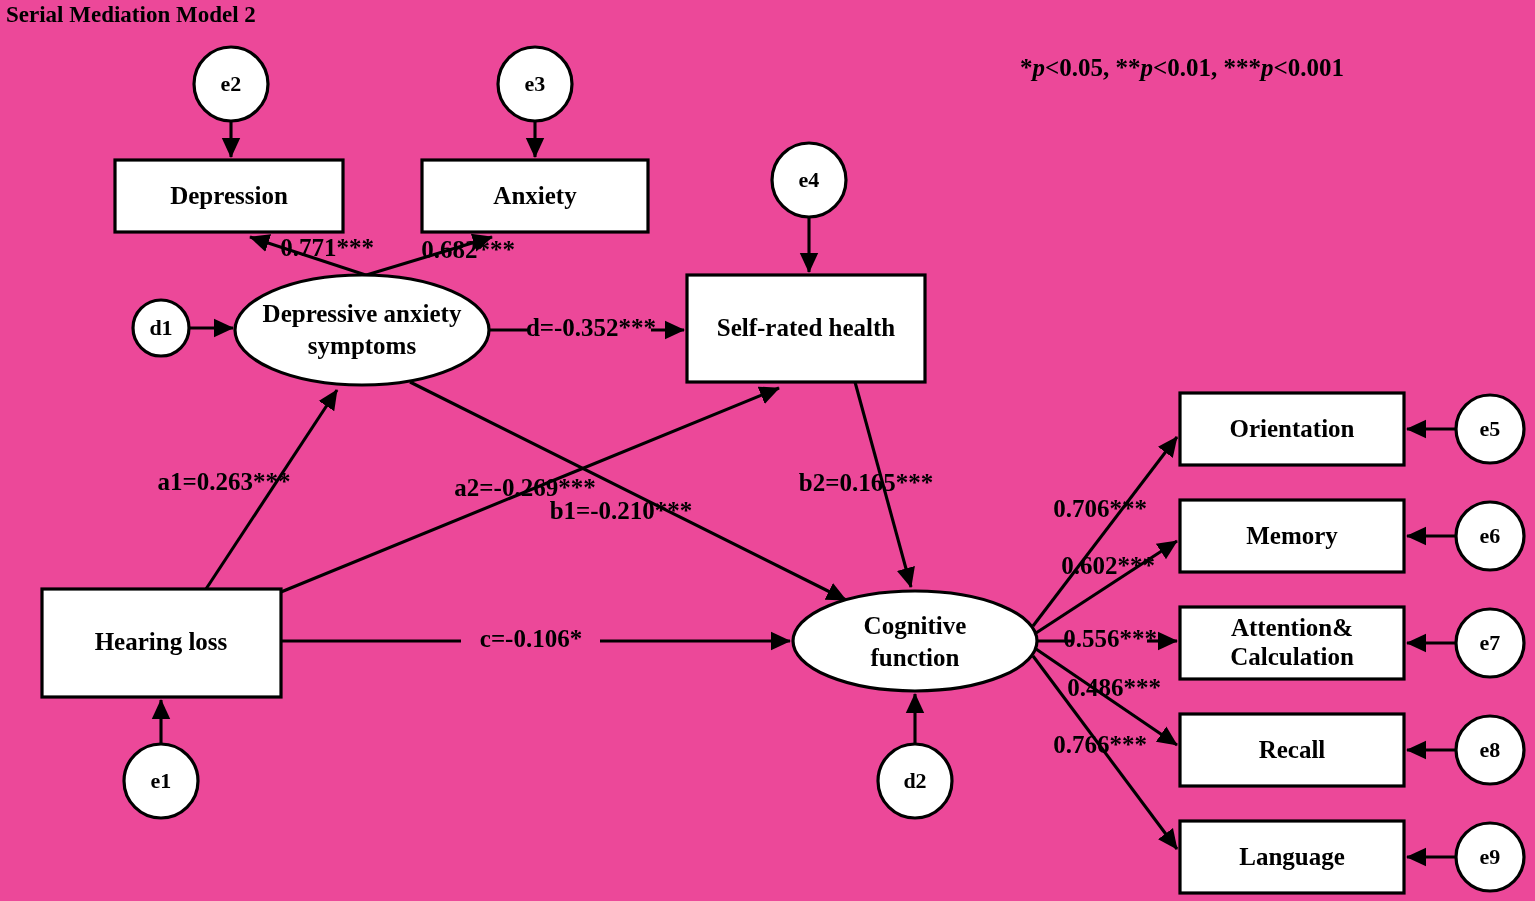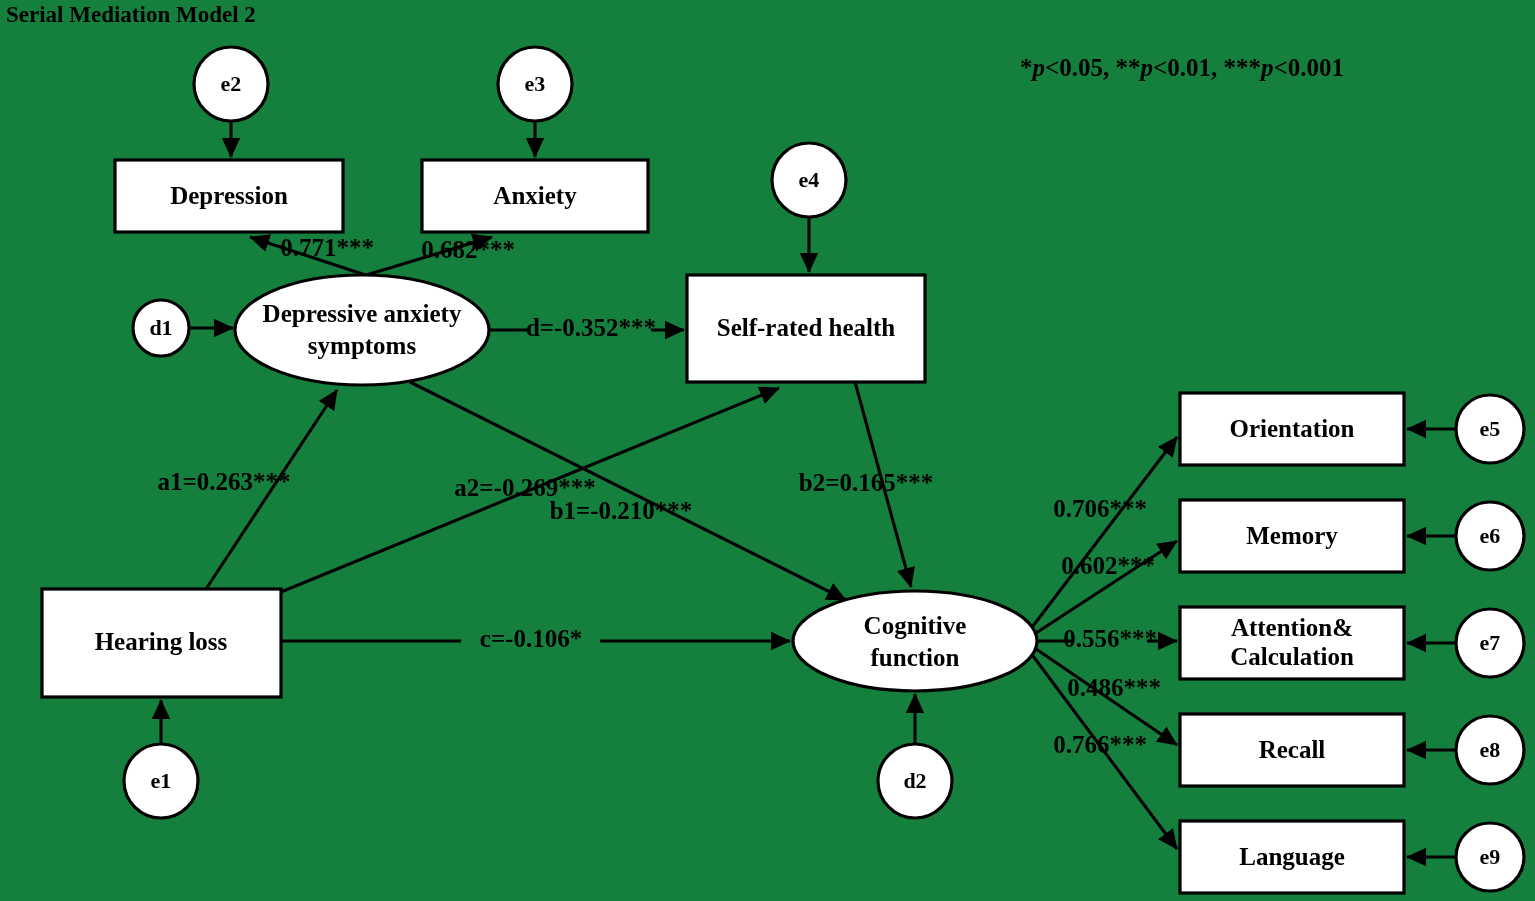--- a/index.html
+++ b/index.html
@@ -4,21 +4,21 @@
 <style>
   html, body {
     margin: 0;
     padding: 0;
     background: #ffffff;
   }
   #diagram-root {
     position: relative;
     width: 1535px;
     height: 901px;
-    background: #15803d;
+    background: #ec4899;
     font-family: "Liberation Serif", "DejaVu Serif", serif;
     overflow: hidden;
   }
   svg#sem-canvas {
     position: absolute;
     left: 0;
     top: 0;
     width: 1535px;
     height: 901px;
   }

